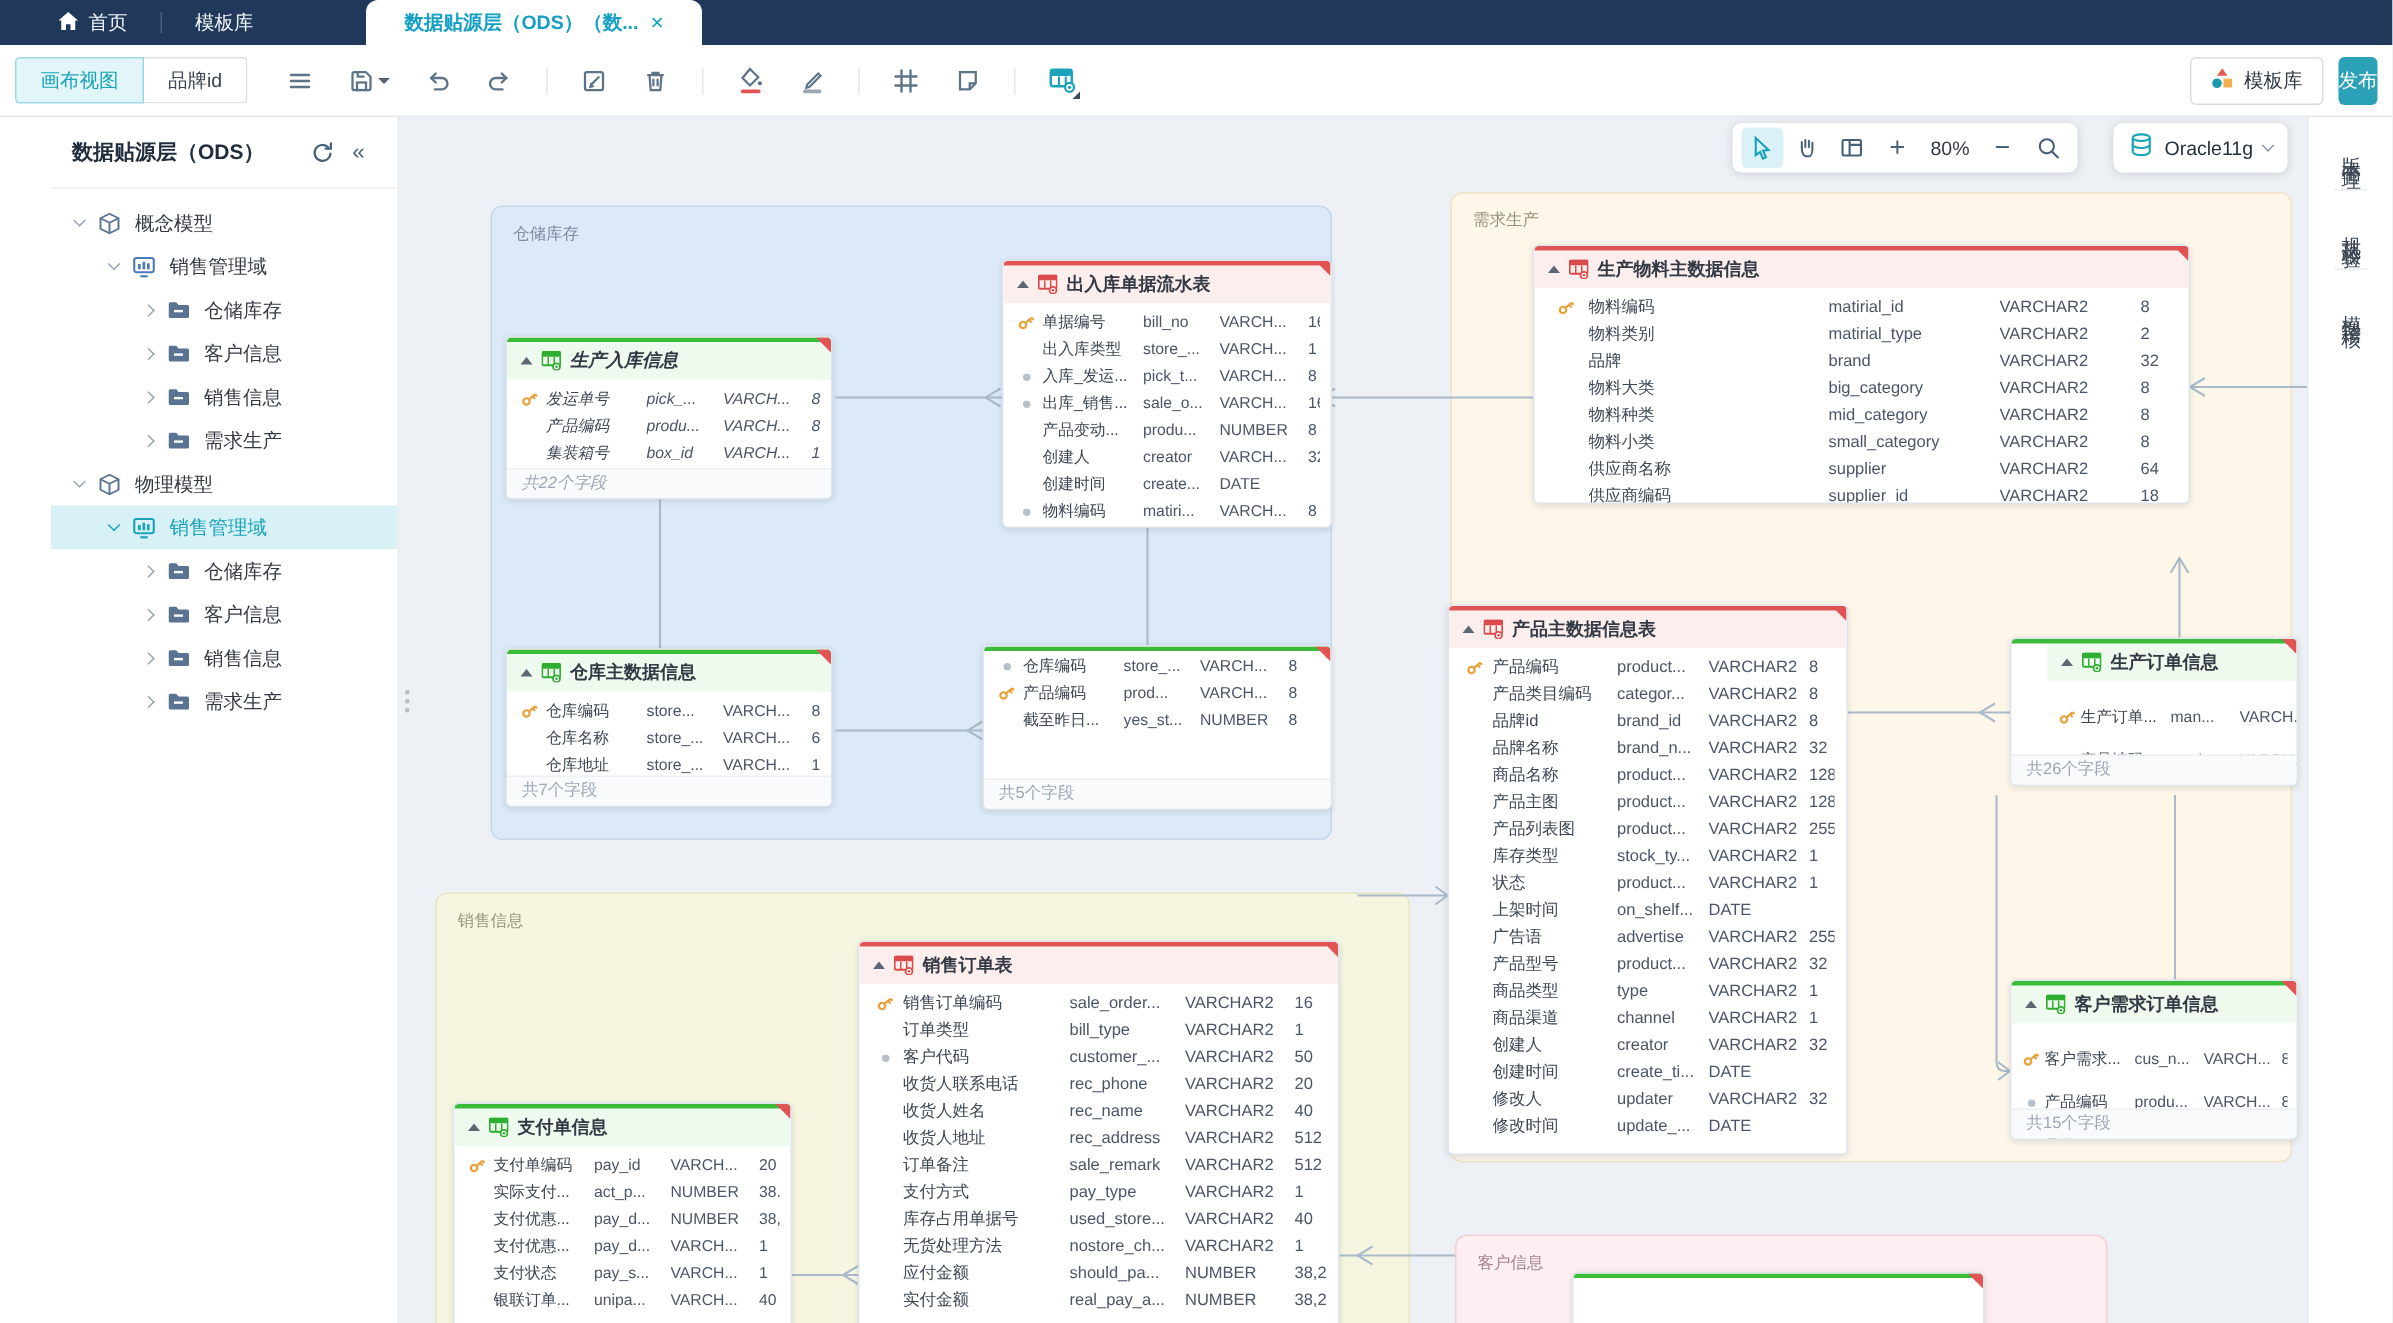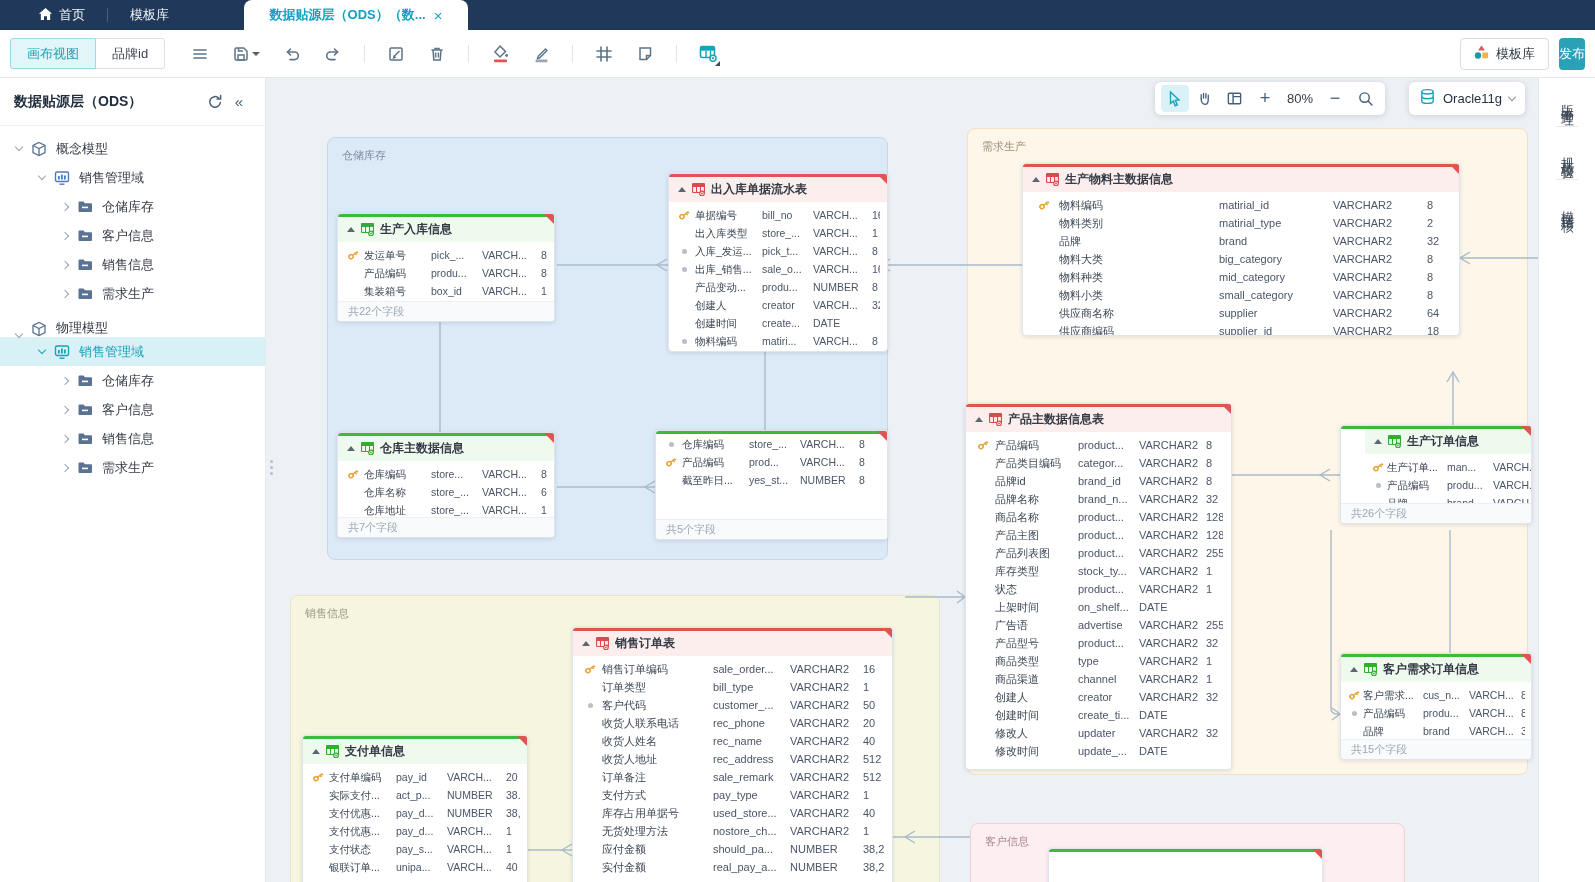--- a/index.html
+++ b/index.html
@@ -31,21 +31,21 @@
     border-left:5px solid transparent; border-bottom:5px solid #3d4a57; }
   .toolbar-right { margin-left:auto; display:flex; align-items:center; gap:10px; }
   .btn-outline { display:flex; align-items:center; gap:7px; height:32px; padding:0 13px; background:#fff;
     border:1px solid #d9dde3; border-radius:4px; font-size:13px; color:#2c3744; cursor:pointer; }
   .btn-primary { height:32px; padding:0 0; background:#2aa1b6; color:#fff; border:none; border-radius:4px; font-size:13px; cursor:pointer; }
 
   
   .main { display:flex; height:804px; }
 
   
-  .sidebar { width:266px; background:#fff; border-right:1px solid #e6e9ee; display:flex; flex-direction:column; }
+  .sidebar { width:266px; background:#fff; border-right:1px solid #e6e9ee; display:flex; flex-direction:column;padding-left:34px; }
   .sb-head { height:48px; display:flex; align-items:center; padding:0 14px; border-bottom:1px solid #eceff3; }
   .sb-title { font-size:14px; font-weight:bold; color:#1f2d3d; flex:1; }
   .sb-ico { width:24px; height:24px; display:flex; align-items:center; justify-content:center; cursor:pointer; color:#47607a; }
   .collapse-gl { font-size:15px; color:#47607a; line-height:1; }
   .tree { padding-top:8px; overflow:hidden; }
   .tree-row { height:29px; display:flex; align-items:center; gap:9px; font-size:13px; color:#333a45; cursor:pointer; }
   .tree-row.sel { background:#d8f1f7; color:#19a3b8; }
   .chev { display:inline-block; width:6px; height:6px; border-right:1.4px solid #98a3b3; border-bottom:1.4px solid #98a3b3; flex:none; }
   .chev.down { transform:rotate(45deg); margin-top:-3px; }
   .chev.right { transform:rotate(-45deg); }
@@ -75,21 +75,21 @@
   .erow span { overflow:hidden; }
   .erow .fname { color:#3c4654; }
   .erow .fcode, .erow .ftype, .erow .flen { color:#4a5568; }
   .marker { display:flex; align-items:center; justify-content:center; }
   .keyicon { transform:rotate(-40deg); display:inline-flex; }
   .fkdot { width:5px; height:5px; border-radius:50%; background:#b7bfc9; display:inline-block; }
   .efoot { position:absolute; left:0; right:0; bottom:0; height:20px; line-height:19px; padding:0 10px;
     font-size:11px; color:#9aa7b6; background:#f8fafb; border-top:1px solid #edf0f3; }
 
   .entity.sm  .erow { grid-template-columns:16px 64px 48px 56px 1fr; column-gap:3px; padding:0 7px; font-size:10.5px; }
-  .entity.xs  .erow { grid-template-columns:14px 58px 44px 50px 1fr; column-gap:2px; padding:0 6px; font-size:10.5px; }
+  .entity.xs  .erow { grid-template-columns:14px 58px 44px 50px 1fr; column-gap:2px; padding:0 6px; font-size:10.5px;margin-top:11px; }
   .entity.md  .erow { grid-template-columns:18px 80px 58px 64px 1fr; column-gap:3px; padding:0 8px; font-size:11px; }
   .entity.md2 .erow { grid-template-columns:18px 108px 74px 70px 1fr; column-gap:3px; padding:0 8px; font-size:11px; }
   .entity.lg  .erow { grid-template-columns:22px 156px 110px 90px 1fr; column-gap:4px; padding:0 10px; font-size:11px; }
 
   
   .ctrlbar { position:absolute; right:153px; top:4px; height:33px; background:#fff; border-radius:6px;
     box-shadow:0 1px 6px rgba(30,50,80,.16); display:flex; align-items:center; padding:0 6px; gap:2px; z-index:10; }
   .cbtn { width:28px; height:27px; display:flex; align-items:center; justify-content:center; border-radius:4px; cursor:pointer; color:#47607a; font-size:18px; }
   .cbtn.active { background:#d9f1f7; }
   .zoomlv { font-size:13px; color:#333a45; padding:0 6px; }
@@ -293,21 +293,21 @@
         <div class="tree-row" style="padding-left: 62px;">
           <span class="chev right"></span>
           <span class="tree-ico">
             <svg width="16" height="16" viewBox="0 0 16 16">
               <path d="M1.5 3.5 a1 1 0 0 1 1 -1 h4 l1.5 1.8 h6 a1 1 0 0 1 1 1 V12 a1 1 0 0 1 -1 1 h-11.5 a1 1 0 0 1 -1 -1 Z" fill="#5a7392"></path>
               <rect x="5" y="7.6" width="6" height="1.6" fill="#fff"></rect>
             </svg>
           </span>
           <span>需求生产</span>
         </div>
-        <div class="tree-row" style="padding-left: 16px; align-items: flex-end;">
+        <div class="tree-row" style="padding-left: 16px;">
           <span class="chev down"></span>
           <span class="tree-ico">
             <svg width="16" height="16" viewBox="0 0 16 16" fill="none" stroke="#5a7392" stroke-width="1.3">
               <path d="M8 1.5 L14 4.5 V11.5 L8 14.5 L2 11.5 V4.5 Z"></path>
               <path d="M2 4.5 L8 7.5 L14 4.5 M8 7.5 V14.5"></path>
             </svg>
           </span>
           <span>物理模型</span>
         </div>
         <div class="tree-row sel" style="padding-left: 39px;">
@@ -443,21 +443,21 @@
       </div>
       <div class="group" style="left: 701px; top: 50px; width: 561px; height: 647px; background: rgb(253, 246, 233); border-color: rgb(241, 225, 198);">
         <div class="group-label" style="color: rgb(154, 144, 120);">需求生产</div>
       </div>
       <div class="group" style="left: 24px; top: 517px; width: 650px; height: 365px; background: rgb(246, 246, 224); border-color: rgb(230, 230, 195);">
         <div class="group-label" style="color: rgb(150, 152, 123);">销售信息</div>
       </div>
       <div class="group" style="left: 704px; top: 745px; width: 435px; height: 137px; background: rgb(253, 239, 241); border-color: rgb(243, 206, 213);">
         <div class="group-label" style="color: rgb(168, 133, 142);">客户信息</div>
       </div>
-      <div class="entity green sm" style="left: 71px; top: 135px; width: 218px; height: 109px;">
+      <div class="entity green sm" style="left: 71px; top: 146px; width: 218px; height: 109px; font-style: italic;">
         <div class="ehead">
           <span class="tri-up"></span>
           <span style="display:flex">
             <svg width="13" height="13" viewBox="0 0 13 13">
               <rect x="0.5" y="0.5" width="12" height="9" rx="1" fill="none" stroke="#2fae2f" stroke-width="1.2"></rect>
               <rect x="0.5" y="0.5" width="12" height="3.4" rx="1" fill="#2fae2f"></rect>
               <path d="M4.5 4 V9.5 M8.5 4 V9.5" stroke="#2fae2f"></path>
               <circle cx="10" cy="10.5" r="2.3" fill="#fff" stroke="#2fae2f" stroke-width="1.2"></circle>
               <circle cx="10" cy="10.5" r="0.9" fill="#2fae2f"></circle>
             </svg>

